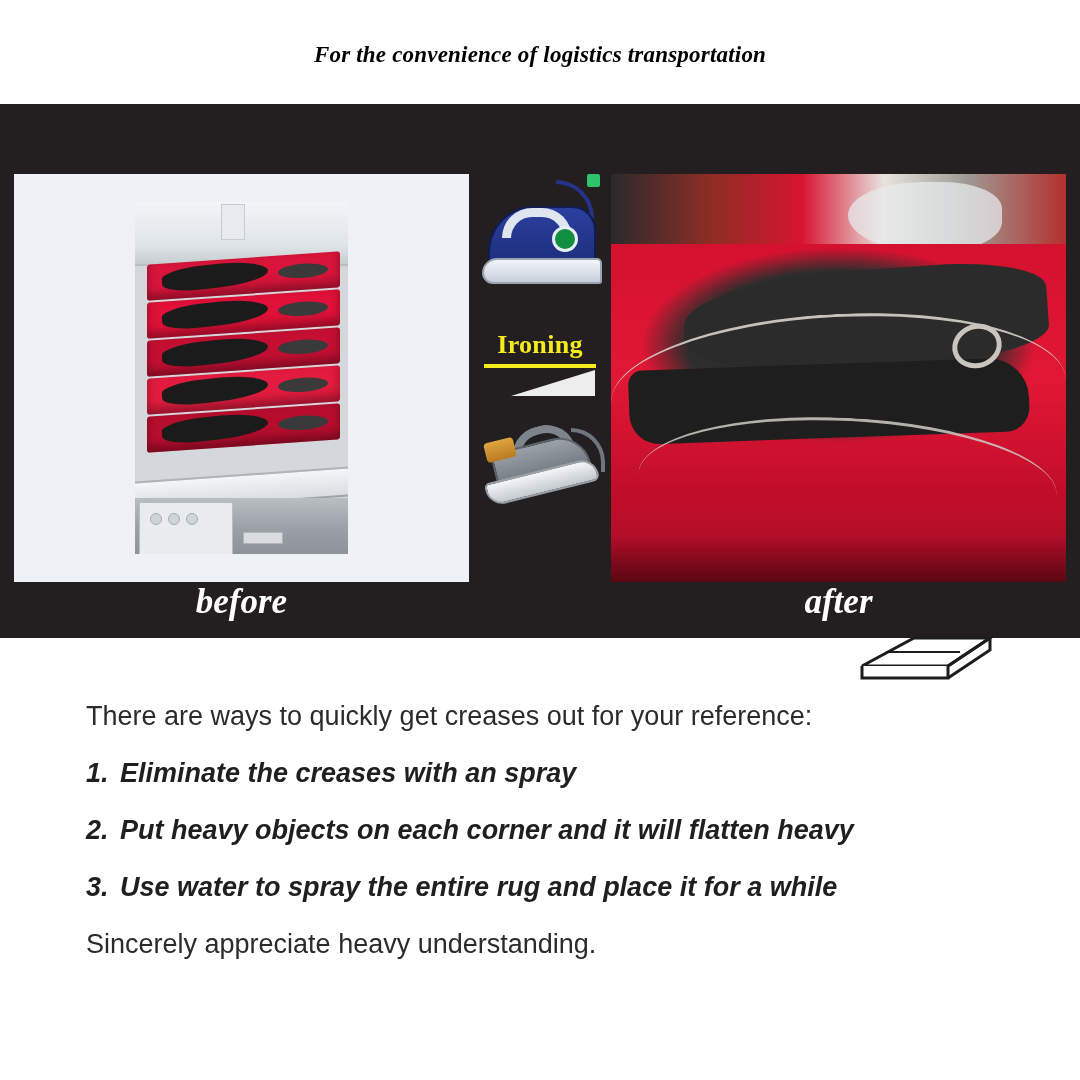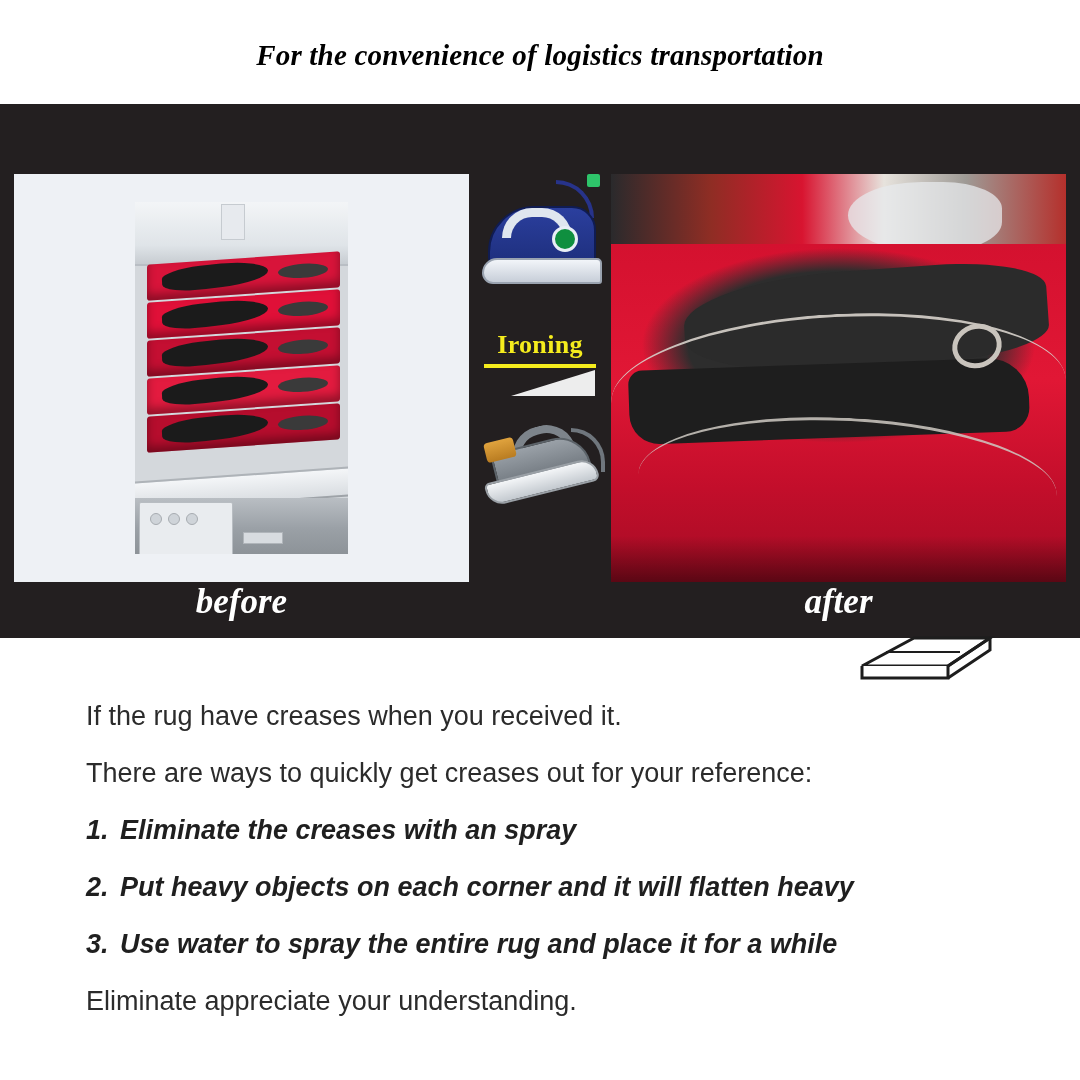--- a/index.html
+++ b/index.html
@@ -23,21 +23,21 @@
     flex-direction: column;
     align-items: center;
     justify-content: center;
     padding-top: 6px;
     box-sizing: border-box;
   }
   .header-line {
     font-family: "Liberation Serif", serif;
     font-weight: bold;
     font-style: italic;
-    font-size: 29px;
+    font-size: 23px;
     color: #000000;
     line-height: 38px;
     letter-spacing: 0.2px;
     white-space: nowrap;
   }
 
   
   .band {
     position: relative;
     height: 534px;
@@ -427,27 +427,26 @@
   <svg width="140" height="52" viewBox="0 0 140 52" fill="none">
     <path d="M6 34 L58 6 L134 6 L92 34 Z" stroke="#1d1d1d" stroke-width="3" fill="#ffffff"></path>
     <path d="M6 34 L6 46 L92 46 L92 34" stroke="#1d1d1d" stroke-width="3" fill="#ffffff"></path>
     <path d="M92 34 L134 6" stroke="#1d1d1d" stroke-width="3"></path>
     <path d="M92 46 L134 18 L134 6" stroke="#1d1d1d" stroke-width="3" fill="none"></path>
     <path d="M30 20 L104 20" stroke="#1d1d1d" stroke-width="2"></path>
   </svg>
 </div>
 
 <div class="instructions">
-  <div class="line">If the rug have creases when you received it.</div>
   <div class="line">There are ways to quickly get creases out for your reference:</div>
 
   <div class="line numbered">
     <span class="num">1.</span><span>Eliminate the creases with an spray</span>
   </div>
   <div class="line numbered">
     <span class="num">2.</span><span>Put heavy objects on each corner and it will flatten heavy</span>
   </div>
   <div class="line numbered">
     <span class="num">3.</span><span>Use water to spray the entire rug and place it for a while</span>
   </div>
 
-  <div class="line">Eliminate appreciate your understanding.</div>
+  <div class="line">Sincerely appreciate heavy understanding.</div>
 </div>
 
 </body></html>

